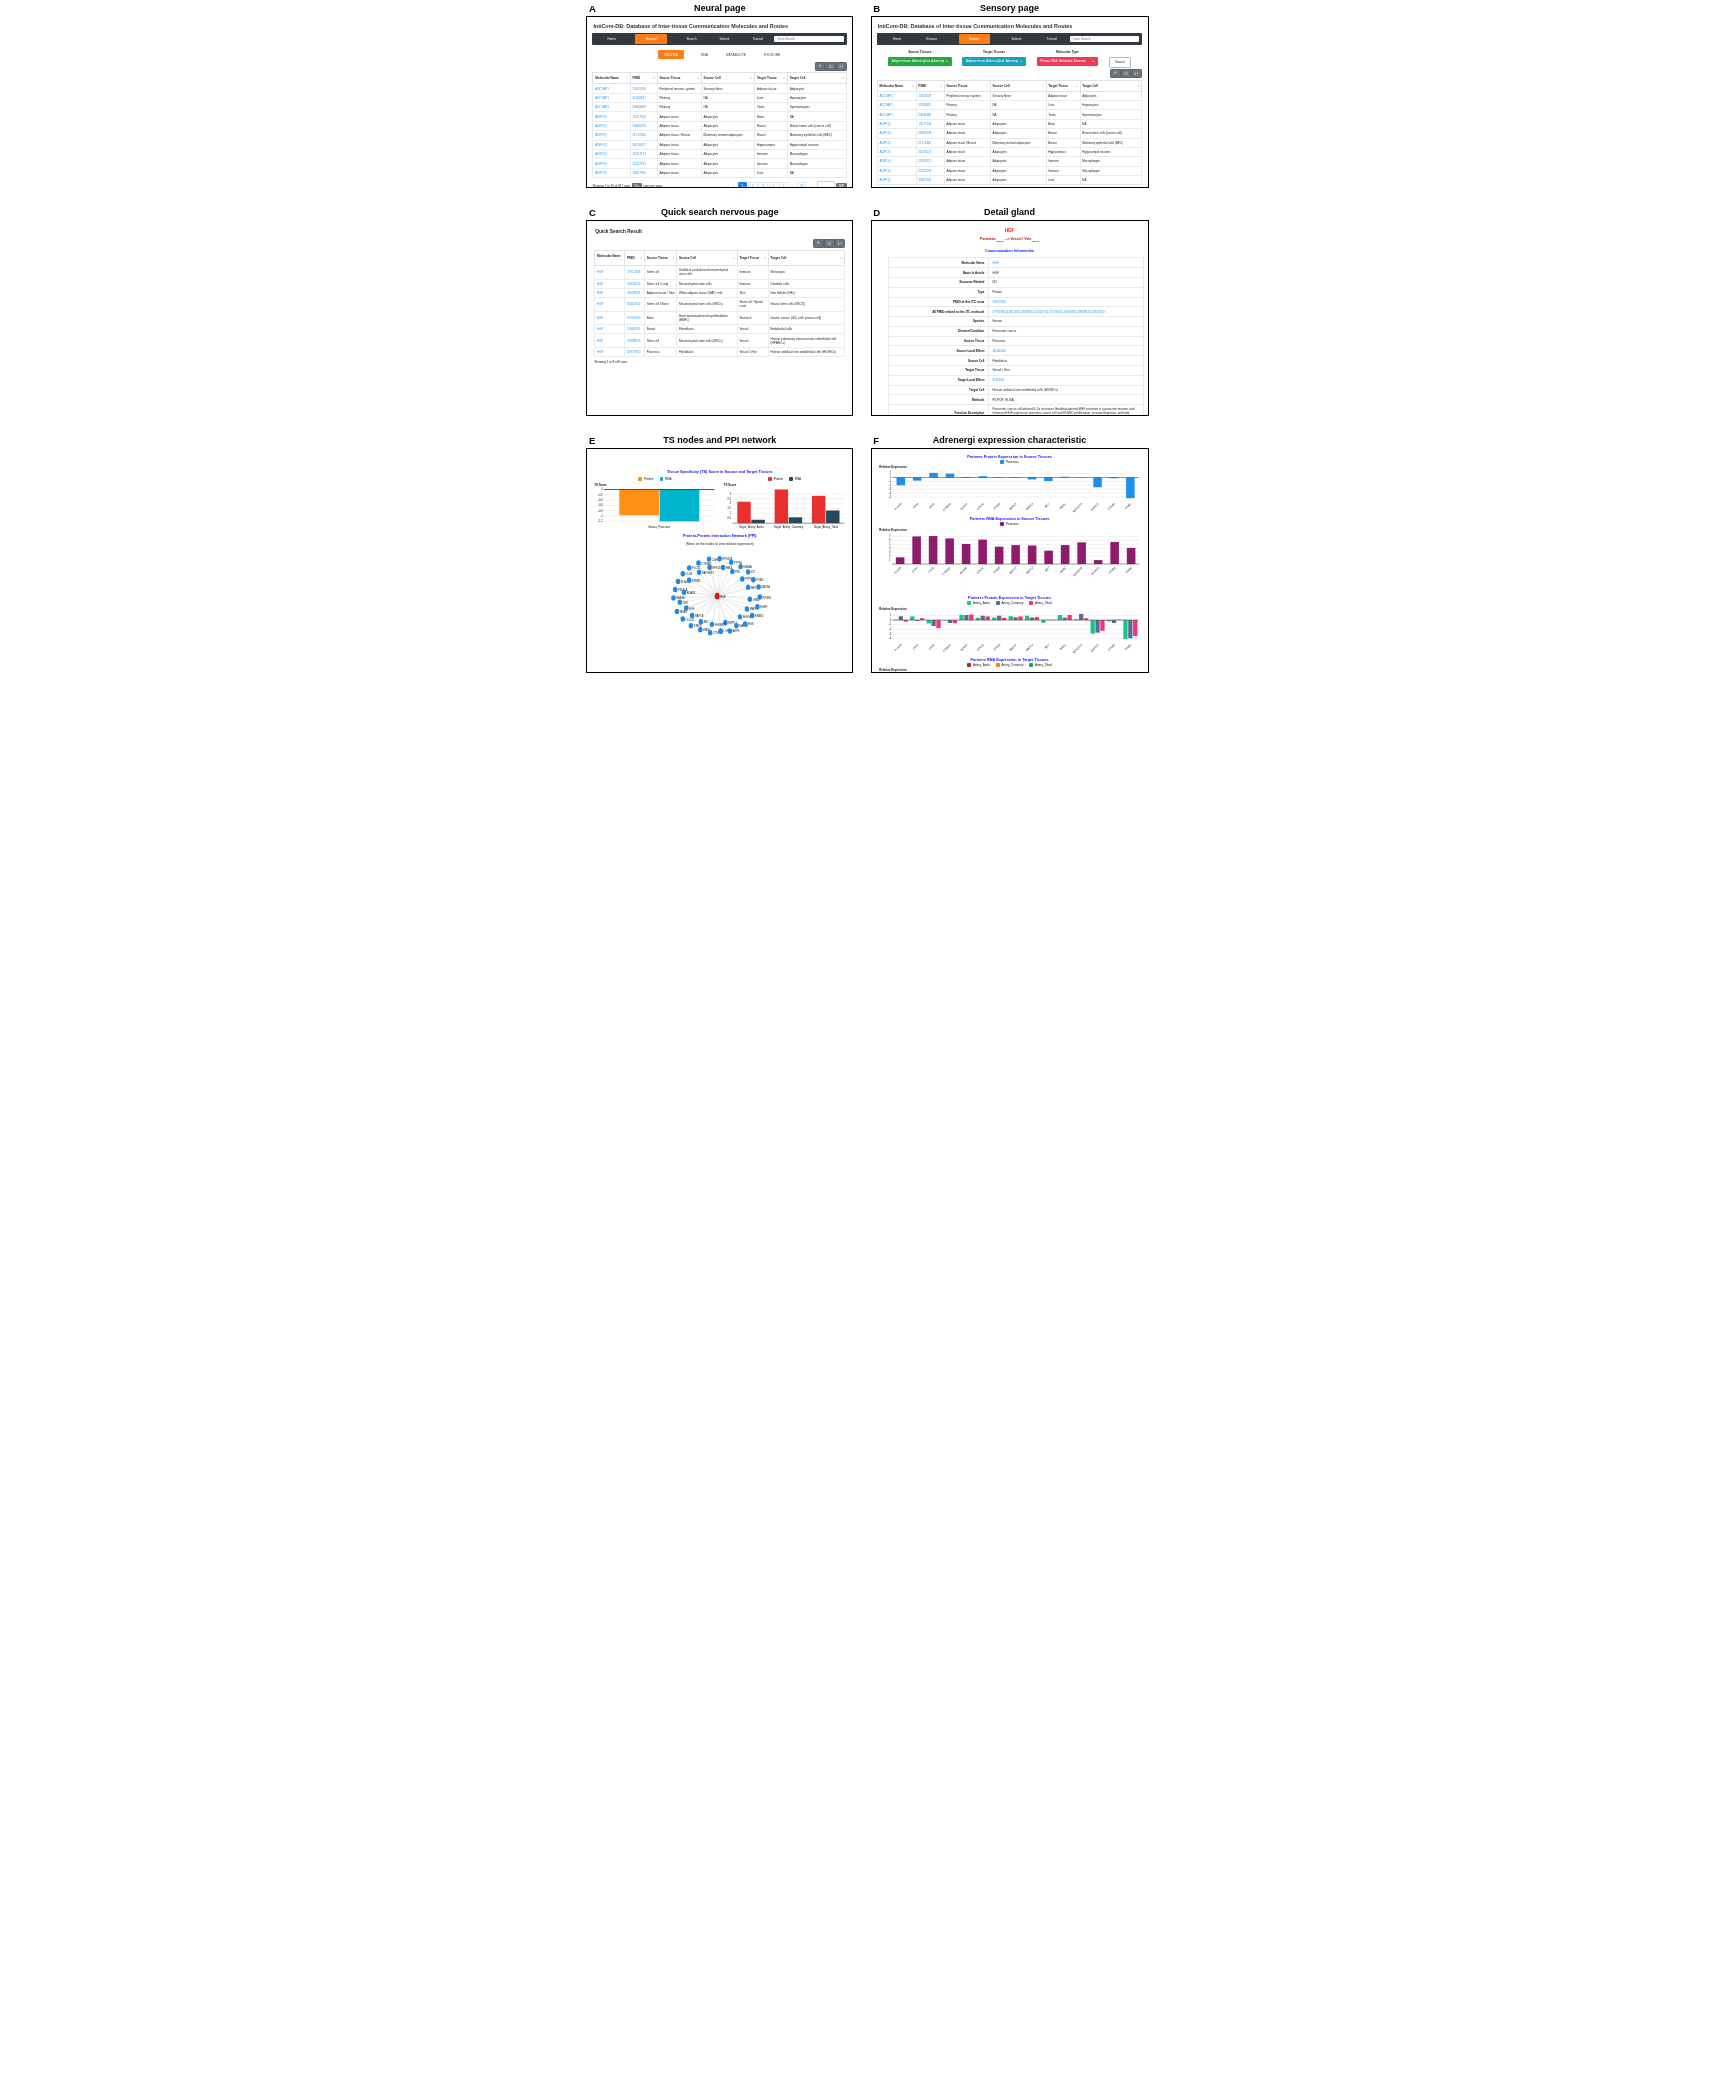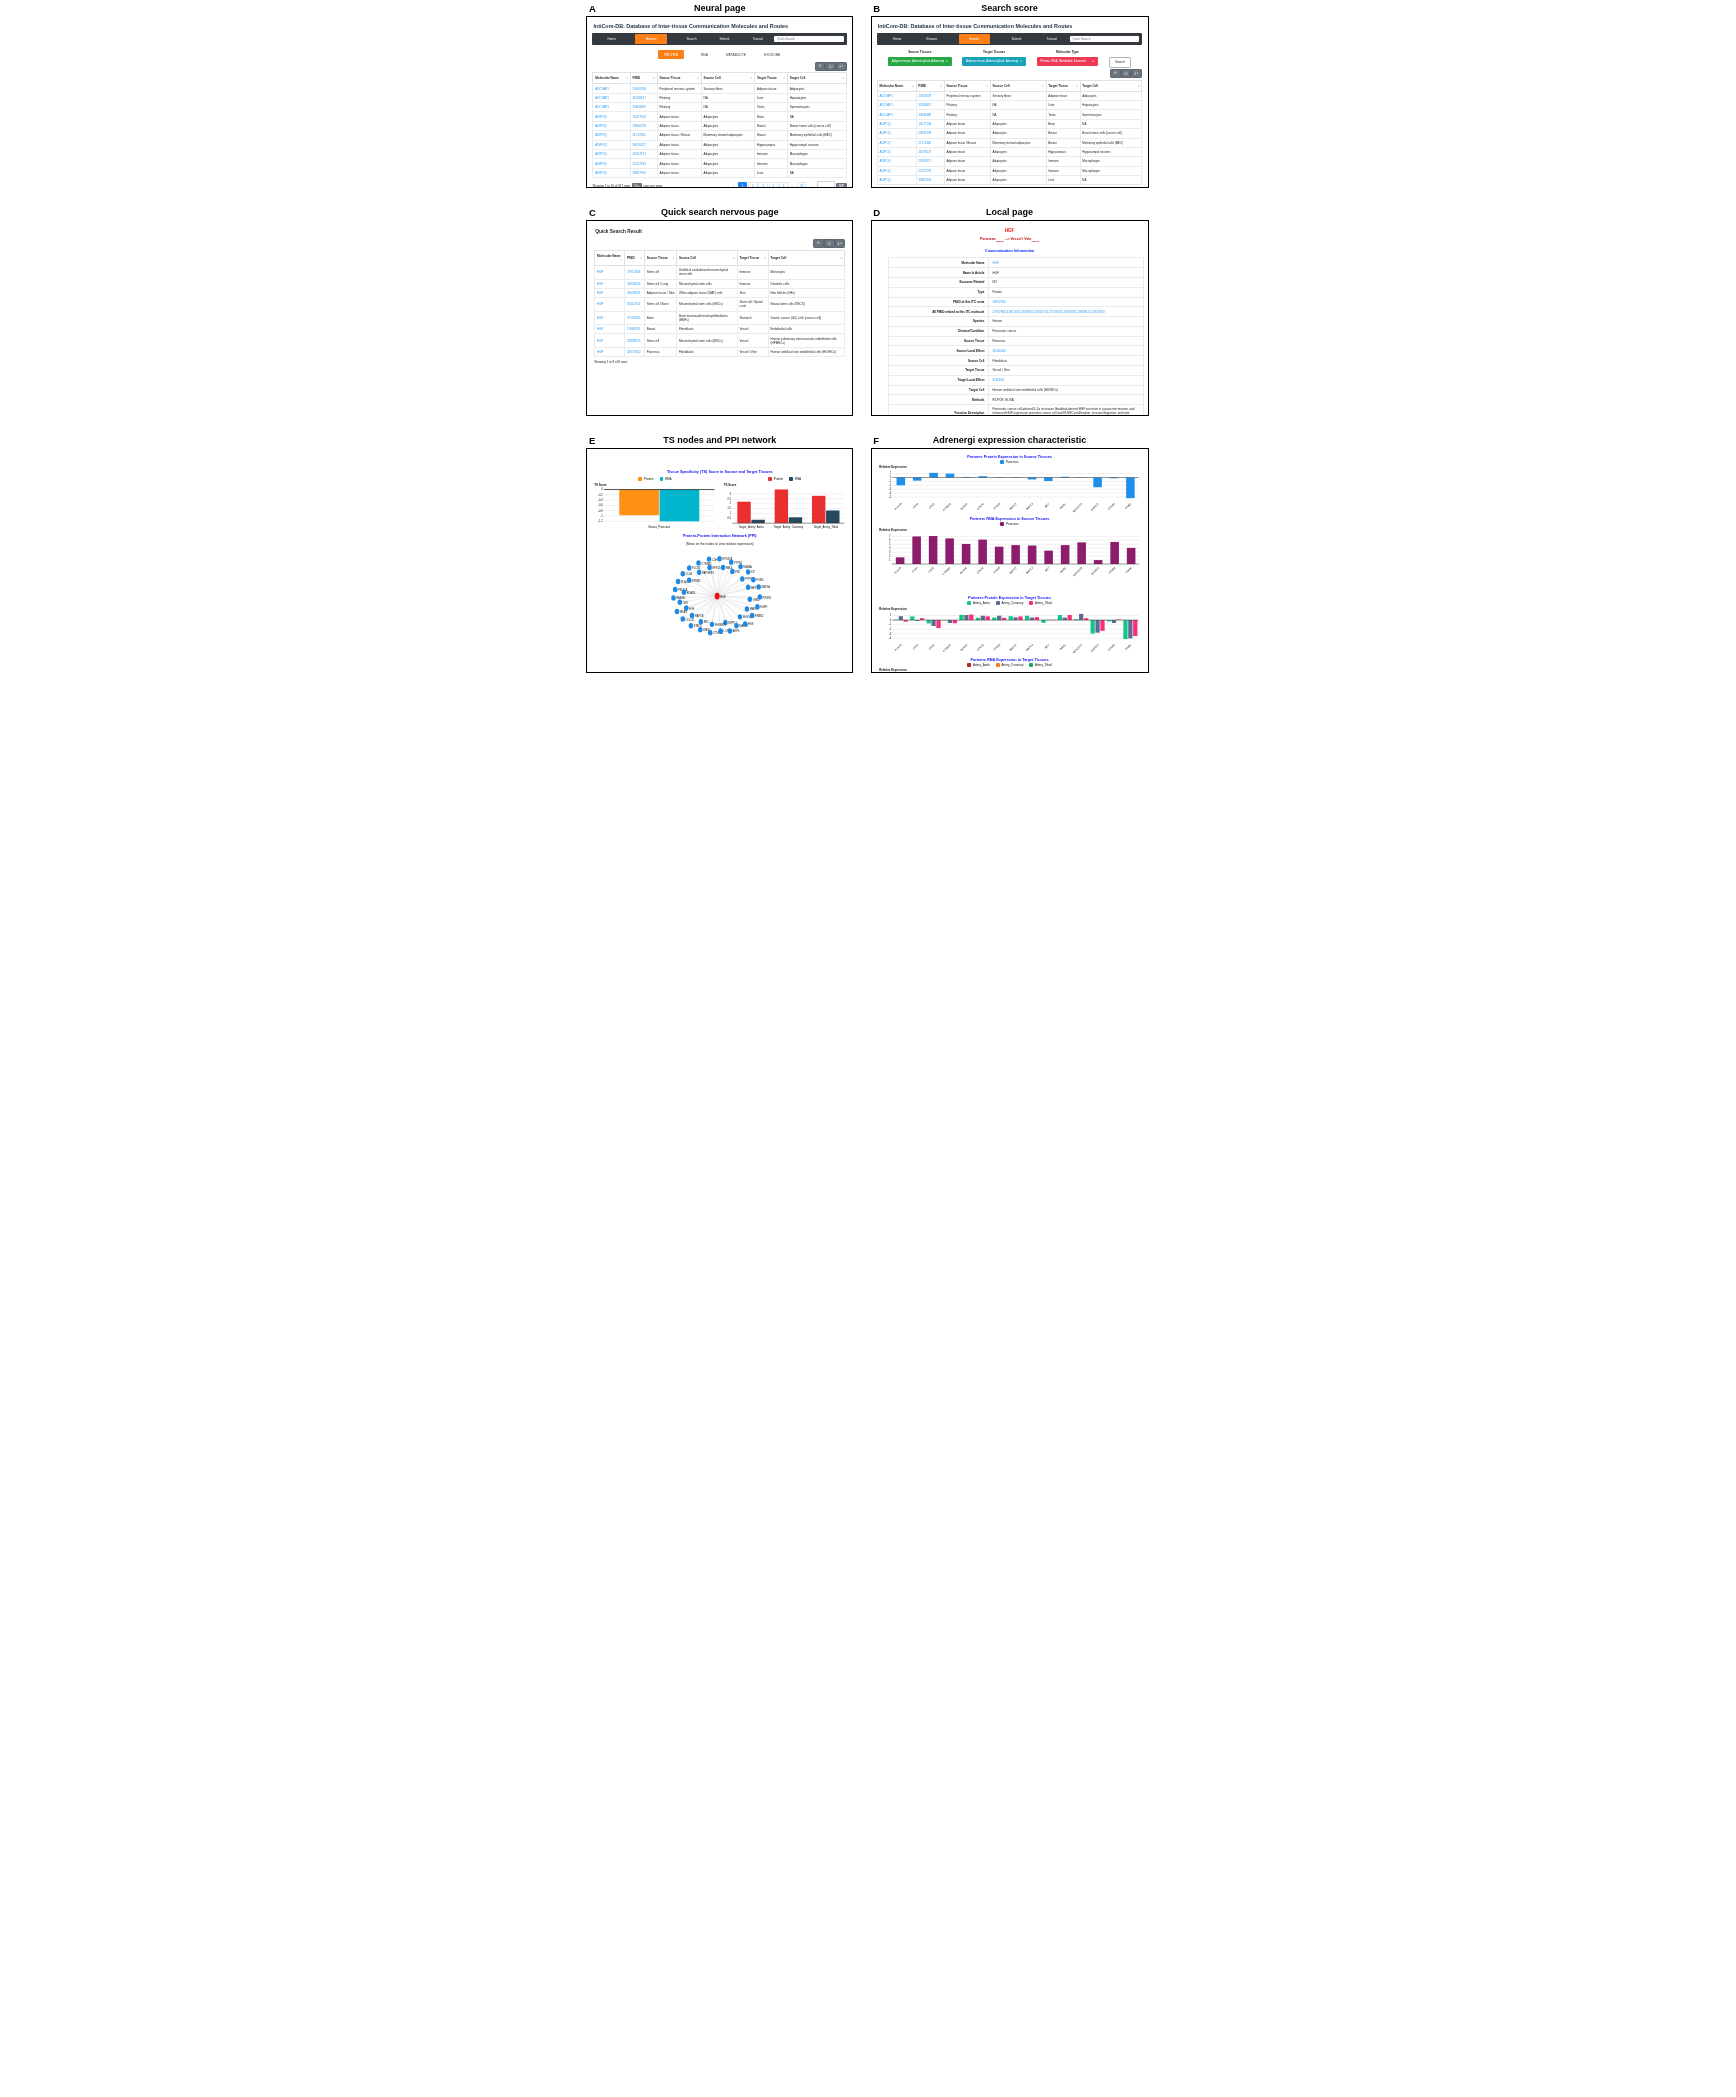--- a/index.html
+++ b/index.html
@@ -219,21 +219,21 @@
           <input class="goinput" style="">
           <span class="gobtn">GO!</span>
         </div>
       </div>
     </div>
   </div>
 
   <div class="cell r1">
     <div class="cellhead">
       <span class="plabel">B</span>
-      <div class="ptitle">Search score</div>
+      <div class="ptitle">Sensory page</div>
     </div>
     <div class="panel h398">
       <div class="pad">
         <div class="apptitle">IntiCom-DB: Database of Inter-tissue Communication Molecules and Routes</div>
         <div class="navbar">
           <div class="navitems" id="nav-b">
               <div class="navitem">Home</div>
               <div class="navitem">Browse</div>
               <div class="navitem active">Search</div>
               <div class="navitem">Submit</div>
@@ -488,21 +488,21 @@
         <div class="tfoot">
           <span>Showing 1 to 8 of 8 rows</span>
         </div>
       </div>
     </div>
   </div>
 
   <div class="cell r2">
     <div class="cellhead">
       <span class="plabel">D</span>
-      <div class="ptitle">Local page</div>
+      <div class="ptitle">Detail gland</div>
     </div>
     <div class="panel h453">
       <div class="dtitle">HGF</div>
       <div class="droute">
         <span>Pancreas</span><sub>(Source)</sub>
         <span> </span><span>--&gt;</span><span> </span>
         <span>Vessel / Vein</span><sub>(Target)</sub>
       </div>
       <div class="dsection">Communication Information</div>
       <table class="dtable">

